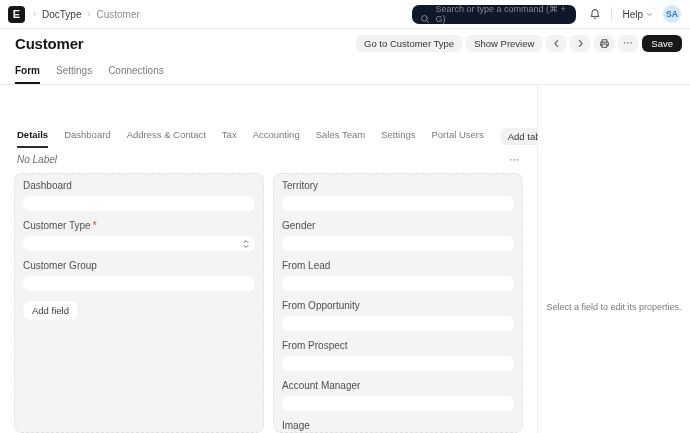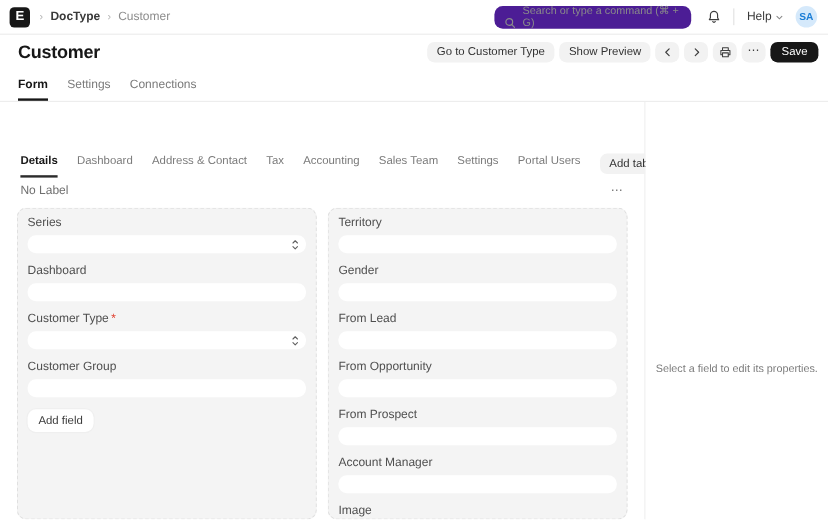--- a/index.html
+++ b/index.html
@@ -9,23 +9,23 @@
 
   
   .navbar { height:29px; flex:0 0 29px; display:flex; align-items:center; justify-content:space-between;
             padding:0 9px 0 8px; border-bottom:1px solid #ededed; background:#fff; }
   .nav-left { display:flex; align-items:center; gap:8px; }
   .logo { width:17px; height:17px; border-radius:4px; background:#171717; color:#fff;
           display:flex; align-items:center; justify-content:center; font-size:11px; font-weight:700; cursor:pointer; }
   .breadcrumb { display:flex; align-items:center; gap:6px; font-size:10px; }
   .crumb-sep { color:#b5b5b5; font-size:9px; }
   .crumb { text-decoration:none; color:#8d8d8d; cursor:pointer; }
-  .crumb.strong { color:#3a3a3a; font-weight:700; }
+  .crumb.strong { color:#3a3a3a; font-weight:400; }
   .nav-right { display:flex; align-items:center; }
-  .search { height:19px; width:164px; background:#4c1d95; border-radius:7px; display:flex; align-items:flex-end;
+  .search { height:19px; width:164px; background:#0f172a; border-radius:7px; display:flex; align-items:flex-end;
             gap:5px; padding:0 8px; color:#8a8a8a; font-size:9px; cursor:text; }
   .icon-btn-plain { background:none; border:none; color:#3f3f3f; display:flex; align-items:center; cursor:pointer; }
   .bell { margin-left:13px; }
   .nav-divider { width:1px; height:14px; background:#e3e3e3; margin:0 10px; }
   .help { gap:3px; font-size:10px; color:#3a3a3a; font-family:inherit; }
   .avatar { width:18px; height:18px; border-radius:50%; background:#d5e9fb; color:#1c7ed6;
             font-size:8.5px; font-weight:700; display:flex; align-items:center; justify-content:center;
             margin-left:10px; cursor:pointer; }
 
   
@@ -50,21 +50,21 @@
   
   .builder { flex:1; display:flex; min-height:0; }
   .builder-main { flex:1; min-width:0; border-right:1px solid #ededed; display:flex; flex-direction:column; }
   .doc-tabs { display:flex; align-items:center; padding:7px 15px 0 17px;margin-top:36px; }
   .doc-tab { font-size:9.5px; color:#7a7a7a; margin-right:16px; padding-bottom:6px;
              border-bottom:2px solid transparent; cursor:pointer; white-space:nowrap; }
   .doc-tab.active { color:#171717; font-weight:600; border-bottom-color:#2c2c2c; }
   .add-tab-btn { margin-left:auto; margin-bottom:3px; height:17px; }
 
   .section-head { display:flex; align-items:center; justify-content:space-between; padding:6px 17px 8px; }
-  .section-label { font-size:10px; color:#6f6f6f; }
+  .section-label { font-size:10px; font-style:italic; color:#6f6f6f; }
   .section-menu { background:none; border:none; color:#6f6f6f; cursor:pointer; }
 
   .columns { flex:1; display:flex; gap:9px; padding:0 14px; min-height:0; overflow:hidden; }
   .column { flex:1; background:#f4f4f4; border:1px dashed #e0e0e0; border-radius:8px;
             padding:6px 8px 8px; display:flex; flex-direction:column; align-items:stretch; overflow:hidden; }
   .field { margin-bottom:9px; }
   .field-label { display:block; font-size:10px; line-height:12px; color:#4f4f4f; margin-bottom:4px; }
   .req { color:#e03e2d; margin-left:2px; }
   .field-input { height:15px; background:#fff; border-radius:7px; position:relative; cursor:text; }
   .stepper { position:absolute; right:6px; top:50%; transform:translateY(-50%); color:#5f5f5f;
@@ -174,31 +174,20 @@
 
       <div class="section-head">
         <span class="section-label">No Label</span>
         <button class="section-menu ellipsis-glyph">⋯</button>
       </div>
 
       <div class="columns">
 
         <div class="column">
           <div class="field">
-            <span class="field-label"><span>Series</span></span>
-            <div class="field-input">
-              <span class="stepper">
-                <svg viewBox="0 0 8 12" width="6" height="9" fill="none" stroke="currentColor" stroke-width="1.2" stroke-linecap="round" stroke-linejoin="round">
-                    <path d="M1.5 4L4 1.5 6.5 4"></path>
-                    <path d="M1.5 8L4 10.5 6.5 8"></path>
-                  </svg>
-              </span>
-            </div>
-          </div>
-          <div class="field">
             <span class="field-label"><span>Dashboard</span></span>
             <div class="field-input"></div>
           </div>
           <div class="field">
             <span class="field-label"><span>Customer Type</span><span class="req">*</span></span>
             <div class="field-input">
               <span class="stepper">
                 <svg viewBox="0 0 8 12" width="6" height="9" fill="none" stroke="currentColor" stroke-width="1.2" stroke-linecap="round" stroke-linejoin="round">
                     <path d="M1.5 4L4 1.5 6.5 4"></path>
                     <path d="M1.5 8L4 10.5 6.5 8"></path>

